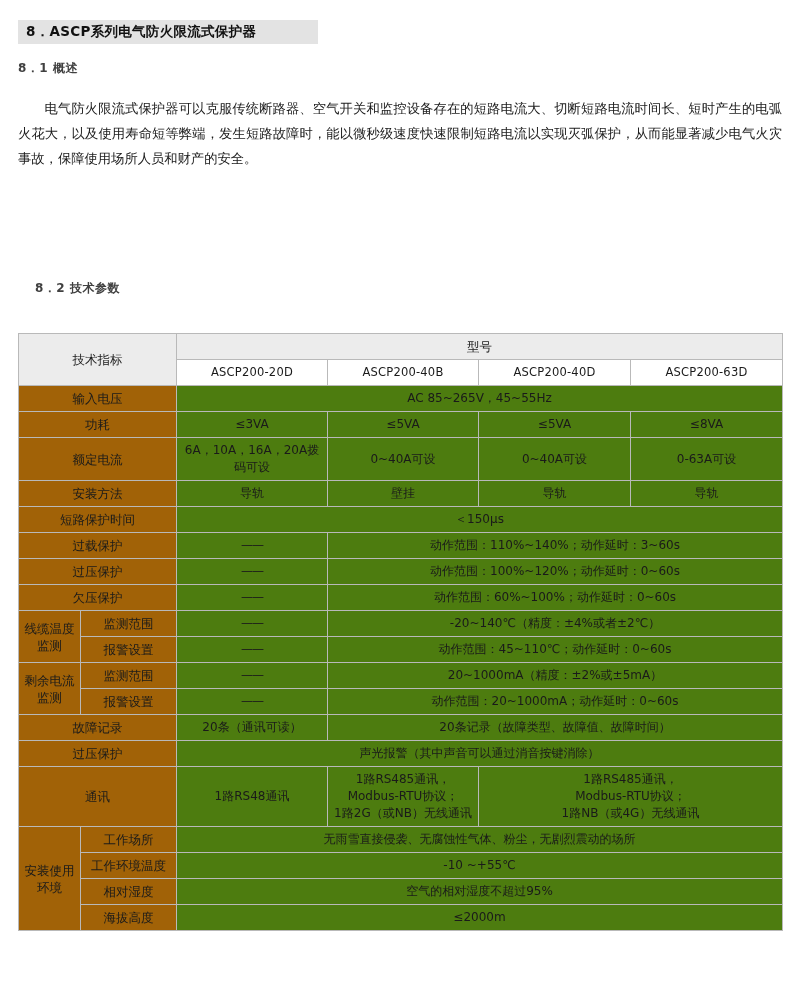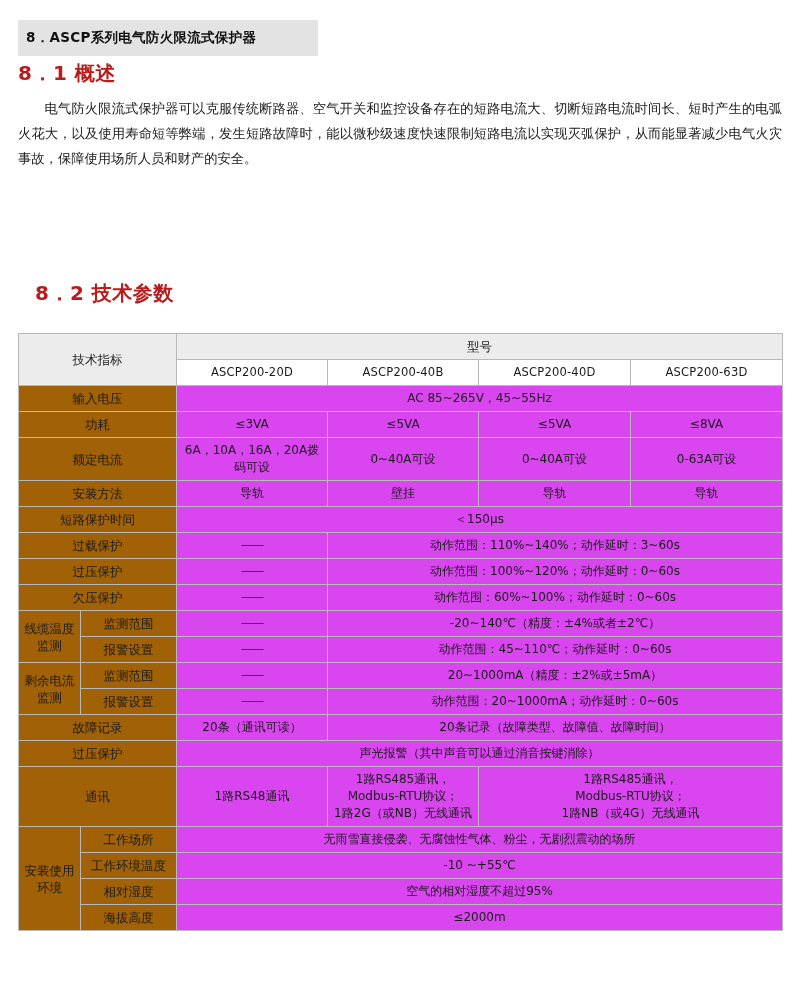--- a/index.html
+++ b/index.html
@@ -22,41 +22,41 @@
     box-sizing: border-box;
     position: relative;
   }
 
   
   .chapter-bar {
     position: absolute;
     left: 18px;
     top: 20px;
     width: 300px;
-    height: 36px;
+    height: 24px;
     background: #e3e3e3;
     display: flex;
     align-items: center;
   }
   .chapter-bar .chapter-text {
     font-size: 13.5px;
     font-weight: bold;
     color: #111;
     padding-left: 8px;
     letter-spacing: 0.3px;
     white-space: nowrap;
   }
 
   
   .sec-heading {
     position: absolute;
     left: 18px;
-    font-size: 20px;
+    font-size: 12px;
     font-weight: bold;
-    color: #b91c1c;
+    color: #404040;
     letter-spacing: 0.5px;
   }
   #sec1 { top: 60px; }
   #sec2 { top: 280px; margin-left: 17px; }
 
   
   .para {
     position: absolute;
     left: 18px;
     width: 764px;
@@ -86,21 +86,21 @@
   table.spec td {
     border: 1px solid #b9b9b9;
     text-align: center;
     vertical-align: middle;
     padding: 4px 3px;
     line-height: 17px;
     color: #1a1a1a;
     word-break: break-all;
   }
   td.white {
-    background: #d946ef;
+    background: #4d7c0f;
   }
   td.lbl {
     background: #a16207;
     font-size: 12.5px;
   }
   td.hdr {
     background: #ececec;
     font-size: 12.5px;
   }
   td.model {

